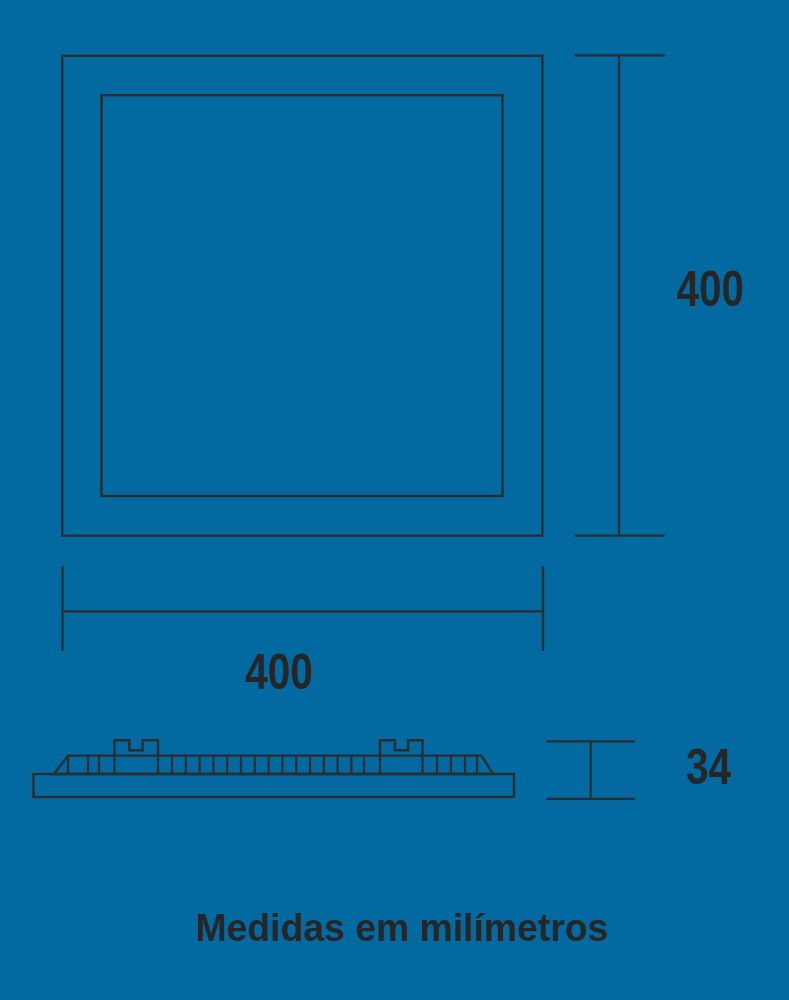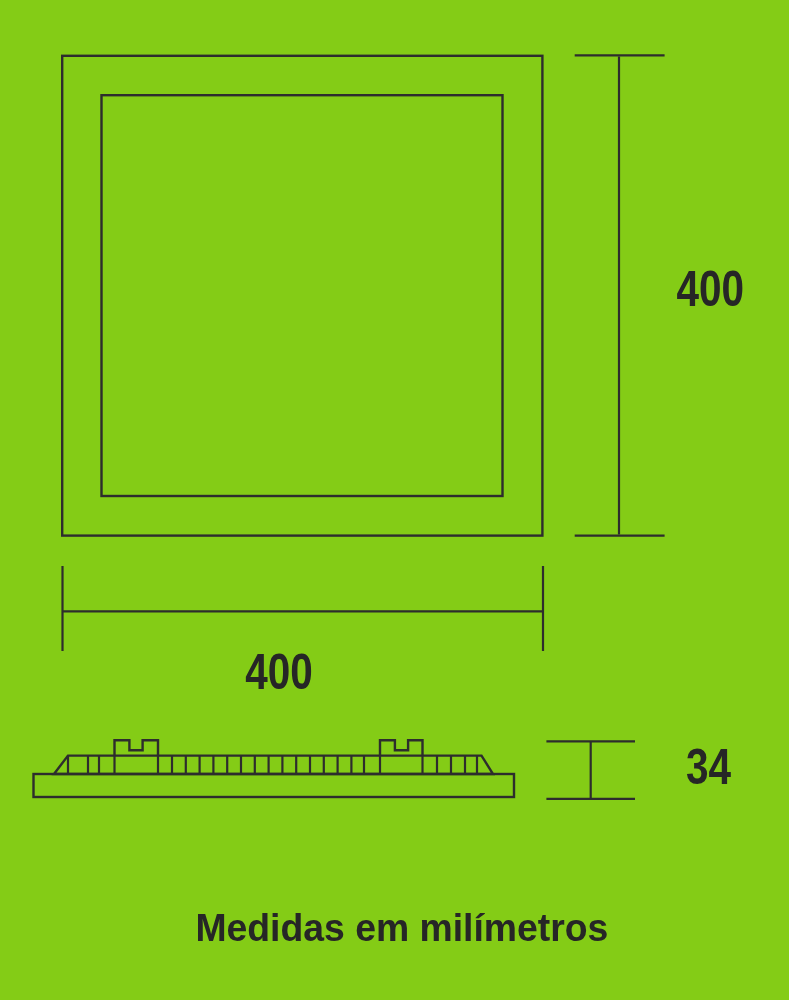--- a/index.html
+++ b/index.html
@@ -1,16 +1,16 @@
 <!DOCTYPE html>
 <html><head>
 <meta charset="utf-8">
 <style>
   html,body{margin:0;padding:0;background:#ffffff;}
-  .stage{position:relative;width:789px;height:1000px;background:#84cc16;overflow:hidden;}
+  .stage{position:relative;width:789px;height:1000px;background:#0369a1;overflow:hidden;}
   svg{display:block;}
   text{font-family:"Liberation Sans", sans-serif;font-weight:bold;fill:#262626;}
 </style>
 </head>
 <body>
 
 <div class="stage">
 <svg width="789" height="1000" viewBox="0 0 789 1000">
 
   <rect x="62.2" y="55.8" width="480.2" height="479.8" fill="none" stroke="#2d2d2d" stroke-width="2.4"></rect>

